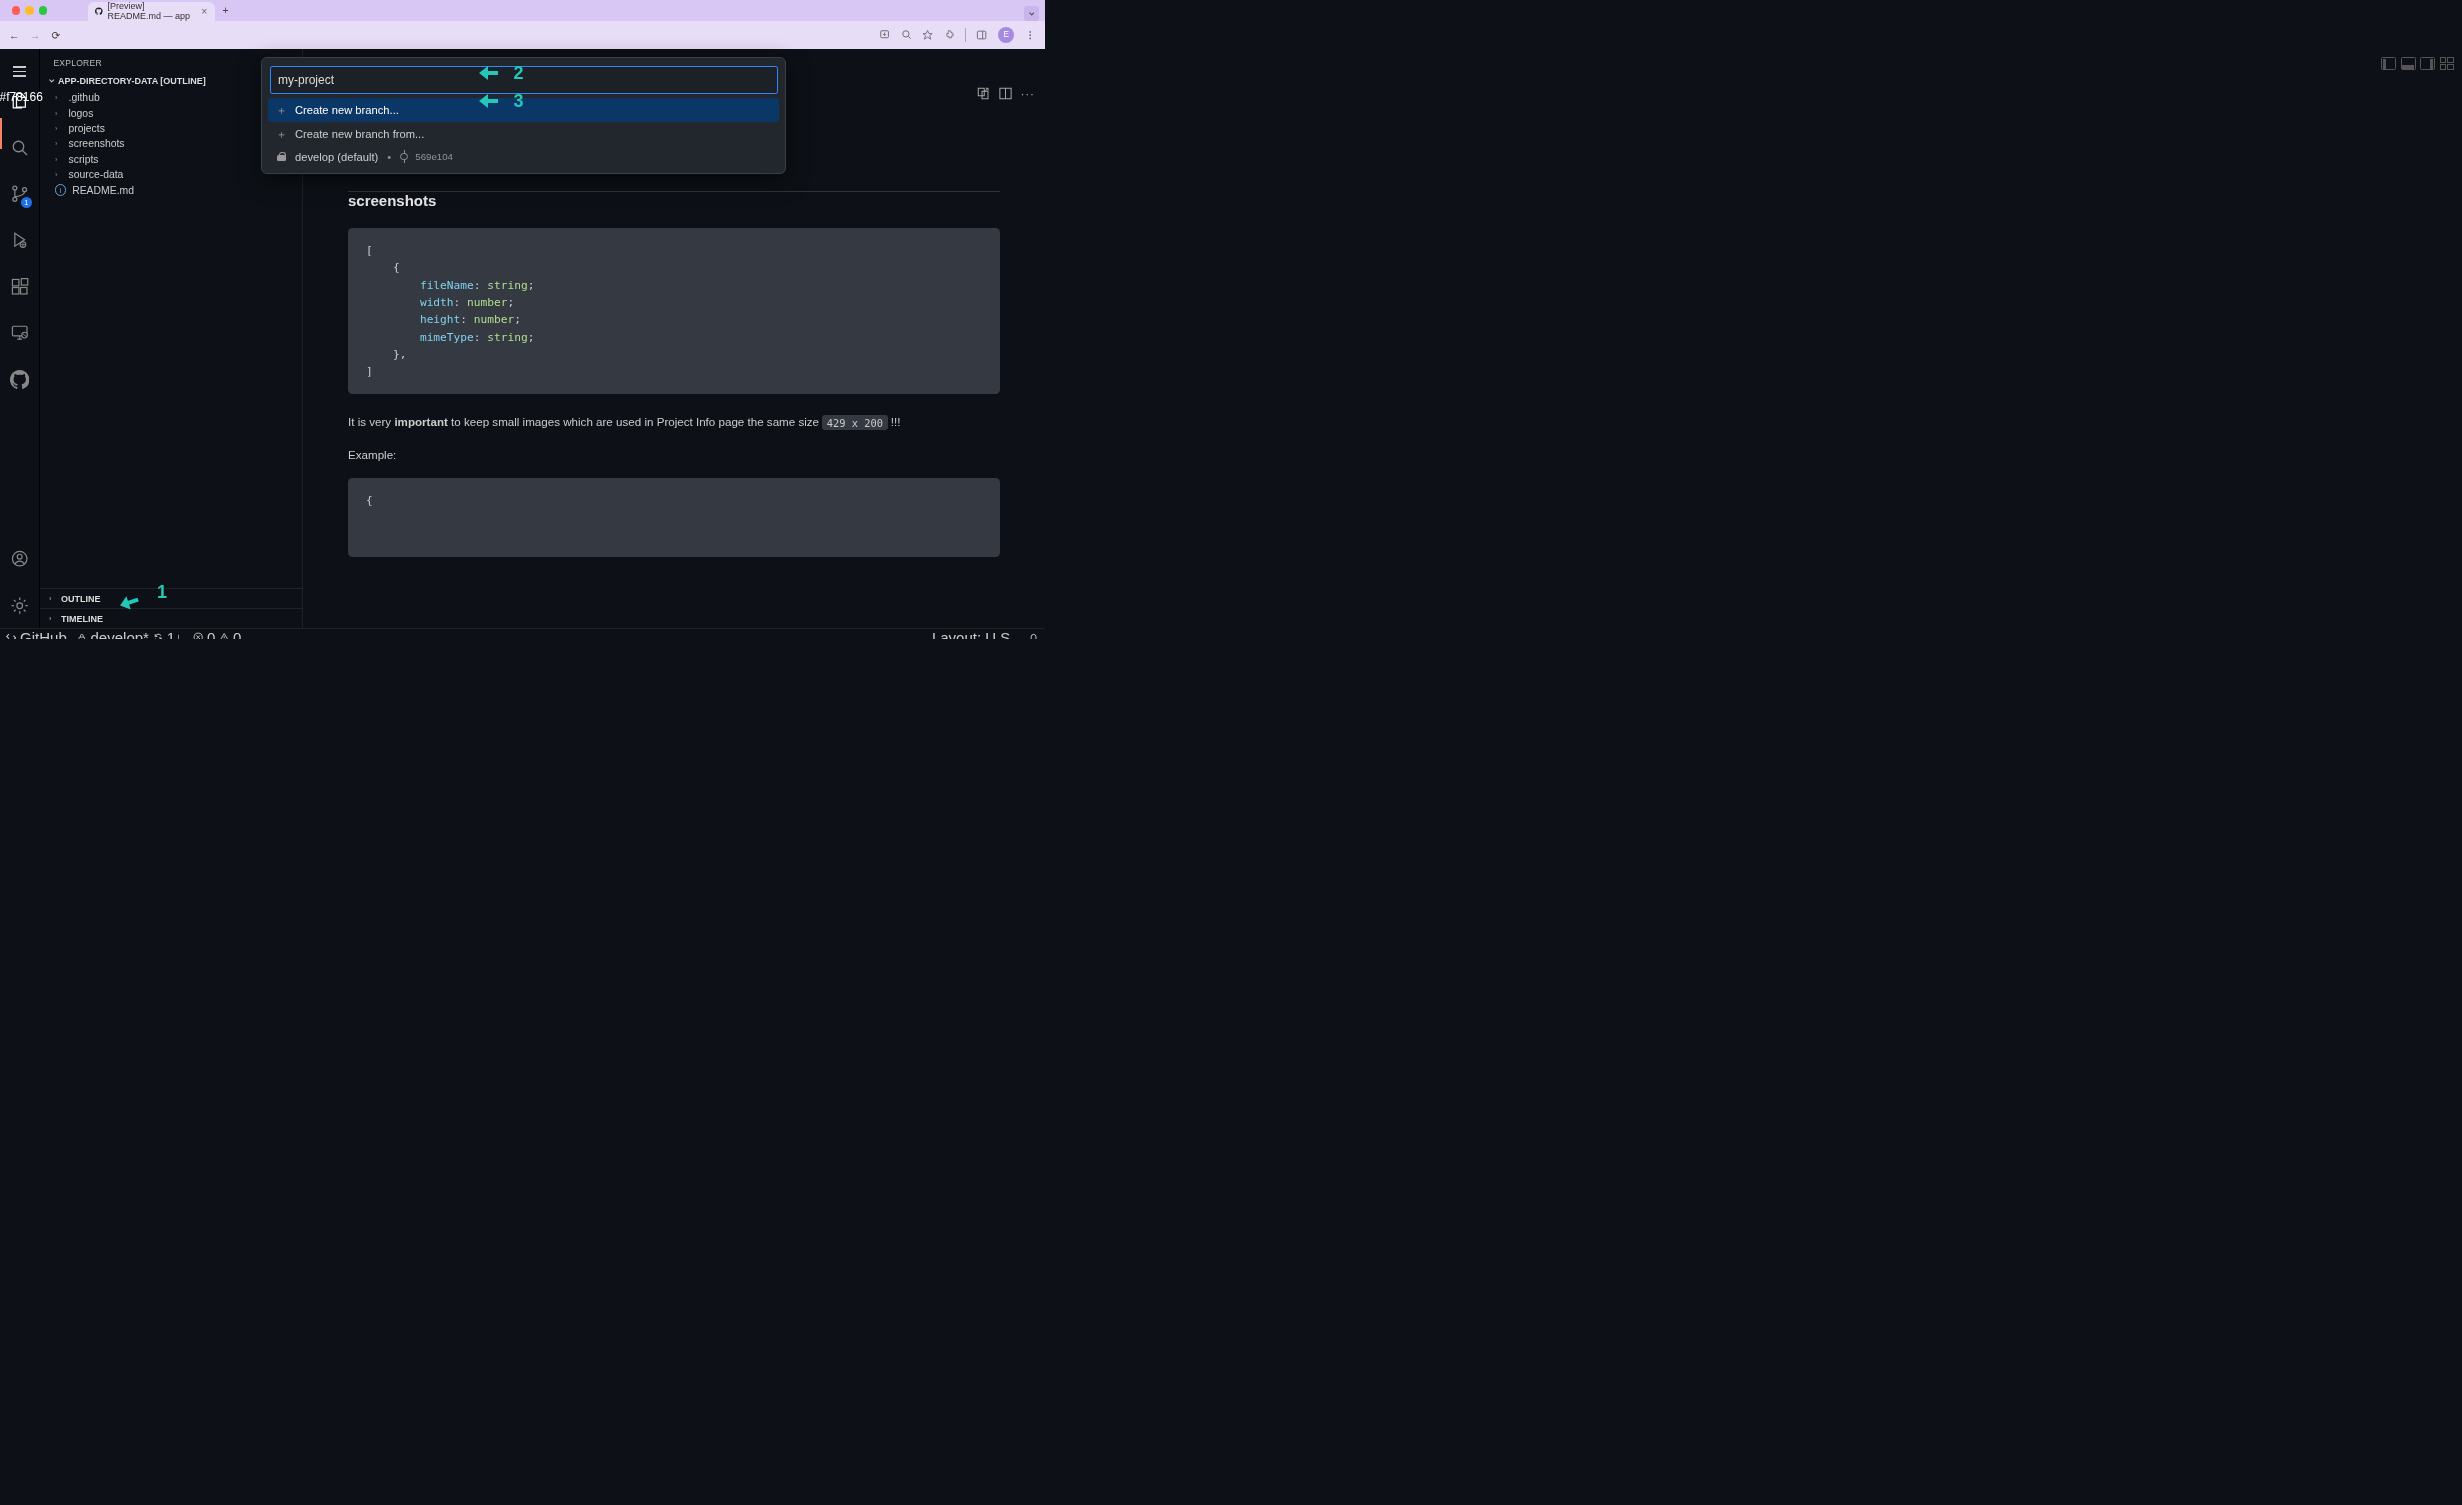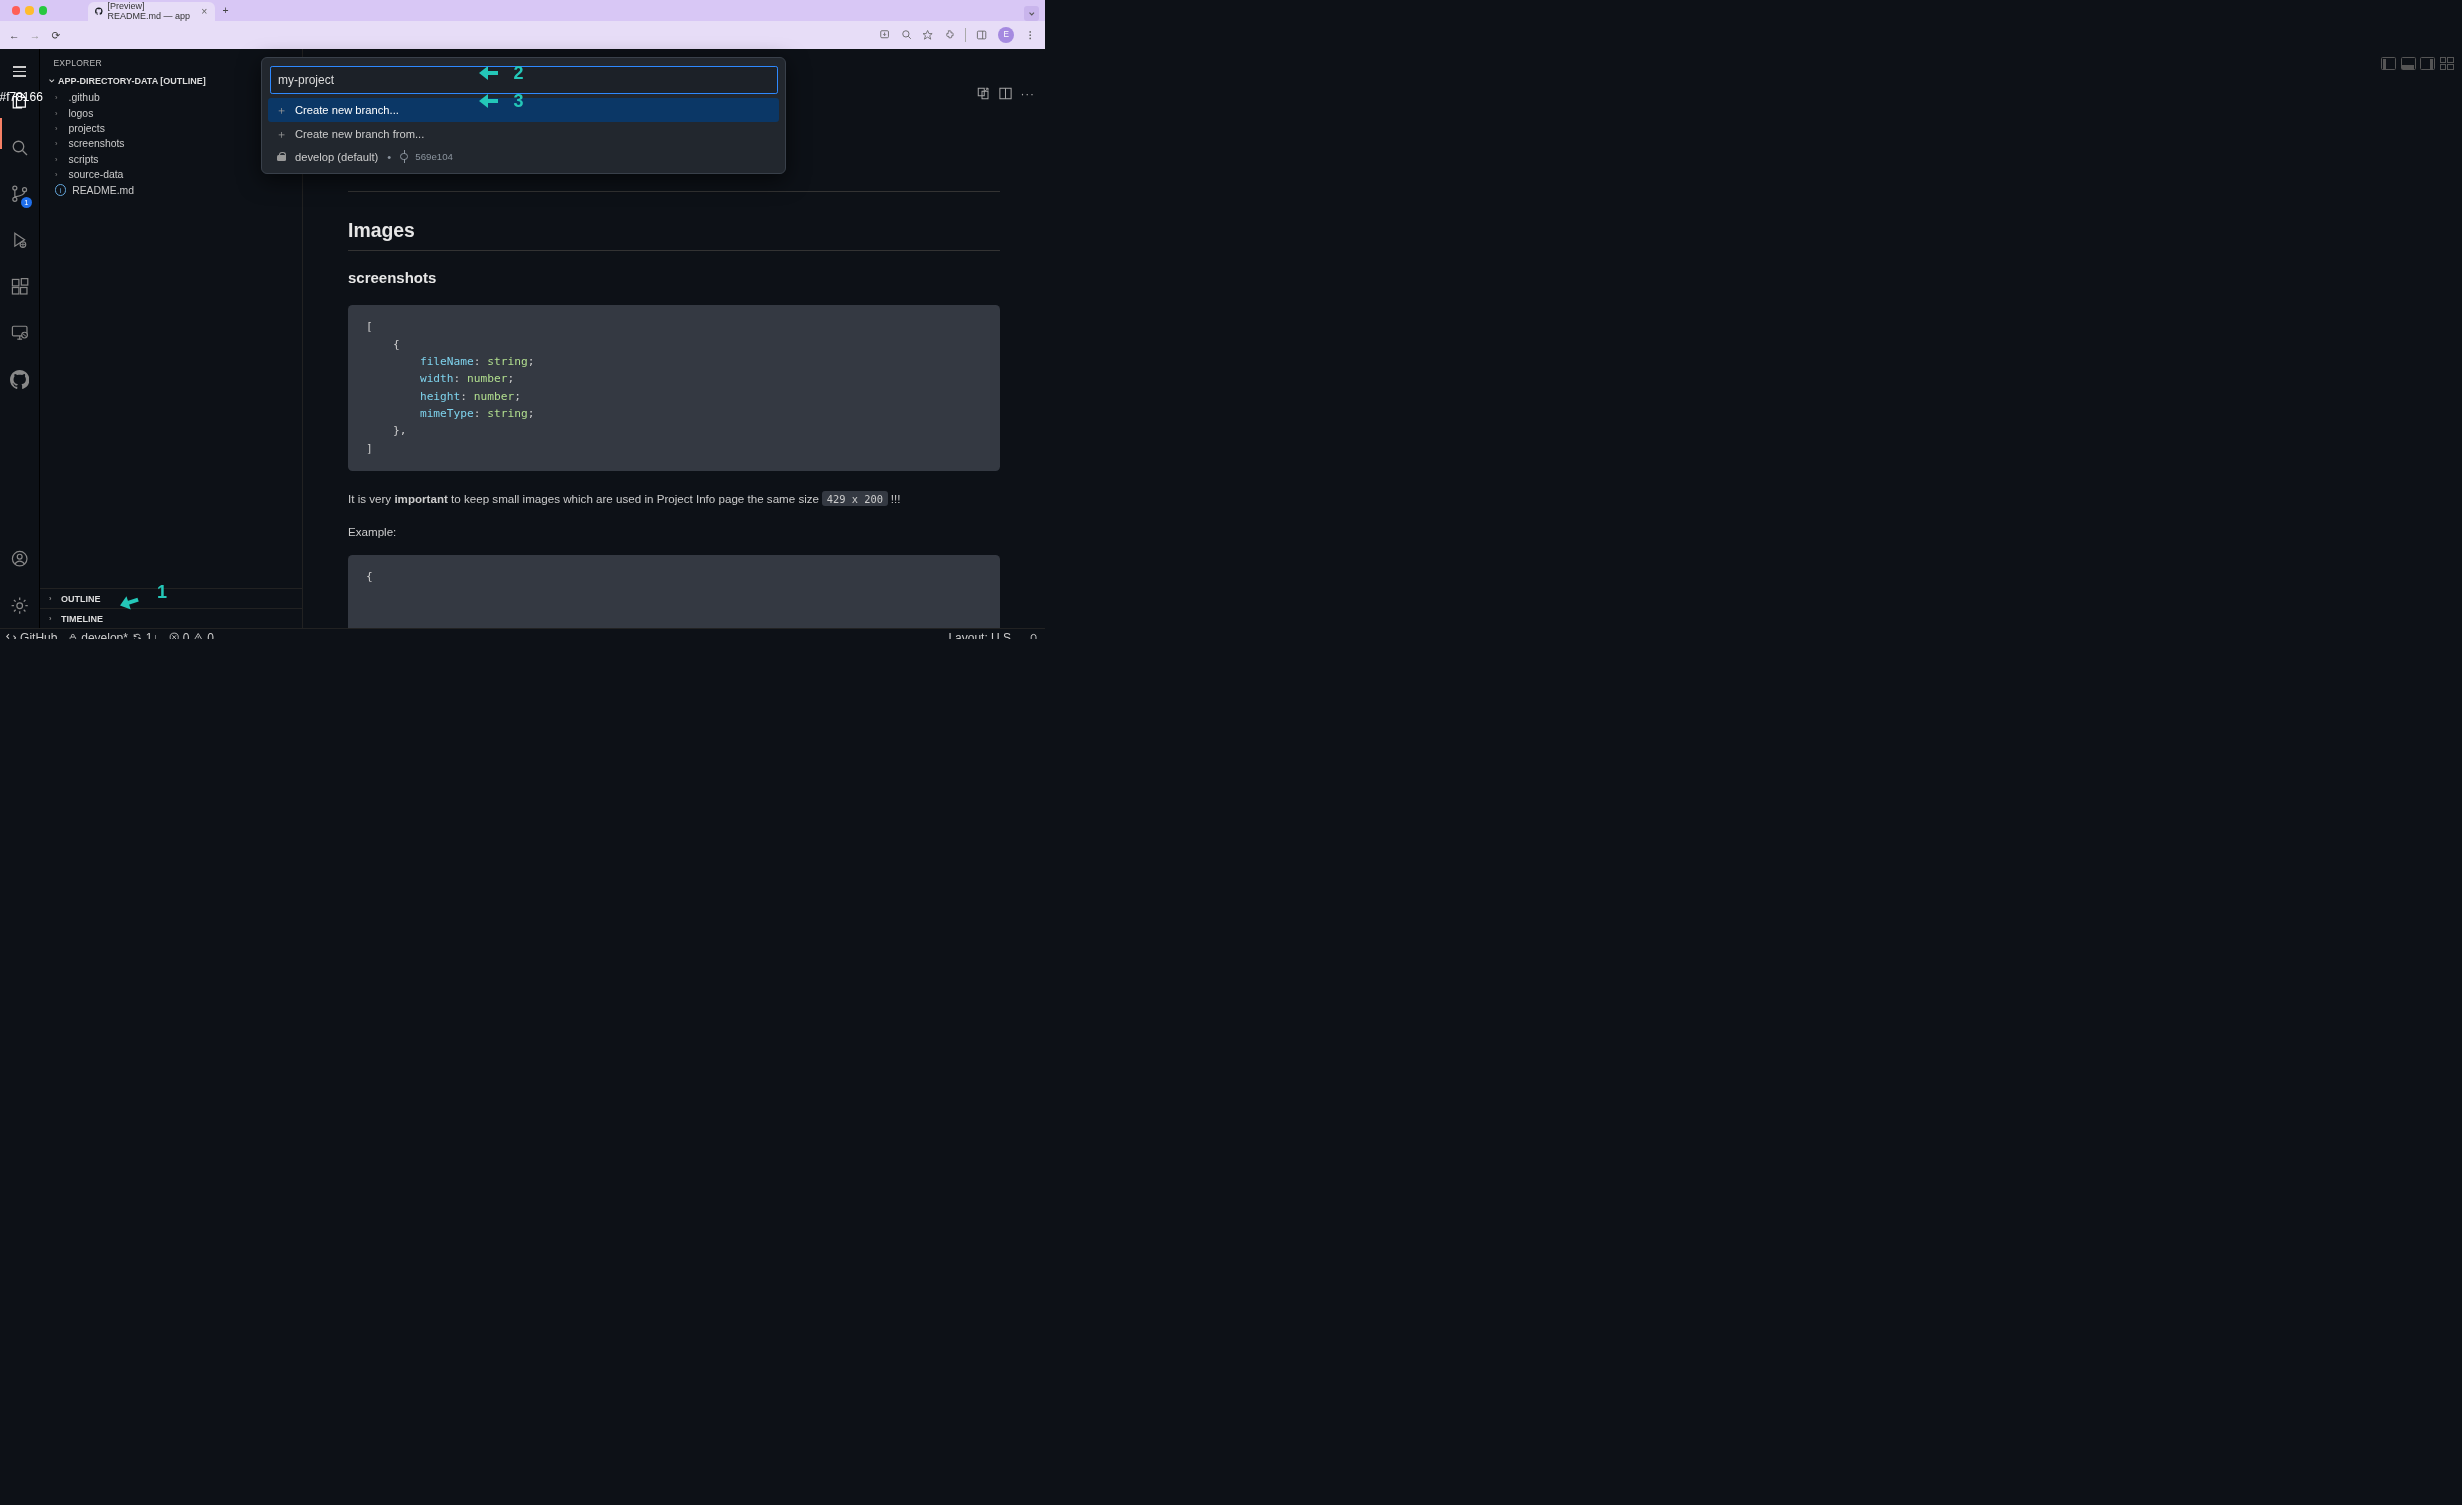--- a/index.html
+++ b/index.html
@@ -92,21 +92,21 @@
 .lock-mini::before { content:''; position:absolute; top:0; left:1.5px; width:5.2px; height:4.5px; border:1.1px solid #999; border-bottom:none; border-radius:3px 3px 0 0;}
 .lock-mini::after { content:''; position:absolute; bottom:0; left:0; width:8.2px; height:6px; background:#999; border-radius:1.5px;}
 
 
 .annot { position: absolute; display: flex; align-items: center; color: #24c7b8; font-weight: 600; font-size: 18px; z-index: 200;}
 .annot-arrow-mini { width:22.4px; height:15px; position:relative;}
 .annot-arrow-mini::before { content:''; position:absolute; top:5.2px; left:6px; width:13.4px; height:3.7px; background:#24c7b8;}
 .annot-arrow-mini::after { content:''; position:absolute; left:0; top:0; border-top:7.5px solid transparent; border-bottom:7.5px solid transparent; border-right:9px solid #24c7b8;}
 
 
-.status-bar { height: 18px; background: #0d1117; border-top: 0.7px solid #222; display: flex; align-items: center; padding: 0 6px; font-size: 12px; color: #ccc; gap: 10.4px;}
+.status-bar { height: 18px; background: #0d1117; border-top: 0.7px solid #222; display: flex; align-items: center; padding: 0 6px; font-size: 15px; color: #ccc; gap: 10.4px;}
 .status-left { display: flex; align-items: center; gap: 10.4px;}
 .status-item { display: flex; align-items: center; gap: 3.7px;}
 .status-right { margin-left: auto; display: flex; align-items: center; gap: 13.4px;}
 
 svg { display: block; }
 </style>
 </head>
 <body>
 
 <div class="browser-chrome">
@@ -325,21 +325,20 @@
         </svg>
       <svg width="15" height="15" viewBox="0 0 20 20">
           <rect x="2.5" y="3" width="15" height="14" fill="none" stroke="#aaa" stroke-width="1.3"></rect>
           <line x1="10" y1="3" x2="10" y2="17" stroke="#aaa" stroke-width="1.3"></line>
         </svg>
       <span style="letter-spacing:0.7px;">···</span>
     </div>
 
     <div class="content">
       <div class="hr-top"></div>
-      <h2 class="md-h2 first">Images</h2>
       <h3 class="md-h3">screenshots</h3>
       <div class="code-block">[<br>    {<br>        <span class="tok-key">fileName</span><span class="tok-punc">:</span> <span class="tok-type">string</span><span class="tok-punc">;</span><br>        <span class="tok-key">width</span><span class="tok-punc">:</span> <span class="tok-type">number</span><span class="tok-punc">;</span><br>        <span class="tok-key">height</span><span class="tok-punc">:</span> <span class="tok-type">number</span><span class="tok-punc">;</span><br>        <span class="tok-key">mimeType</span><span class="tok-punc">:</span> <span class="tok-type">string</span><span class="tok-punc">;</span><br>    },<br>]</div>
       <p class="md-p"><span>It is very </span><span class="md-strong">important</span><span> to keep small images which are used in Project Info page the same size </span><span class="md-code-inline">429 x 200</span><span> !!!</span></p>
       <p class="md-p">Example:</p>
       <div class="code-block">{<br>     <br>     </div>
     </div>
   </div>
 </div>
 
 <div class="palette">

